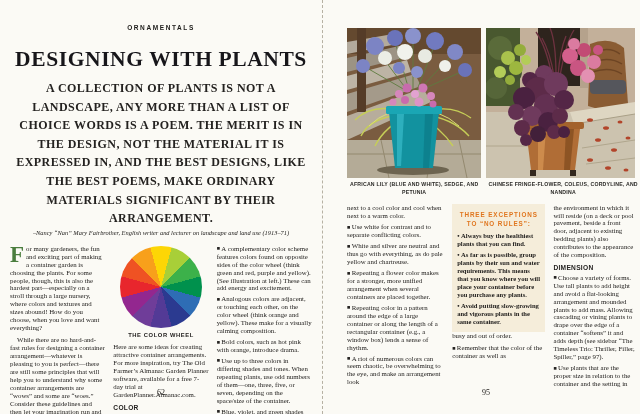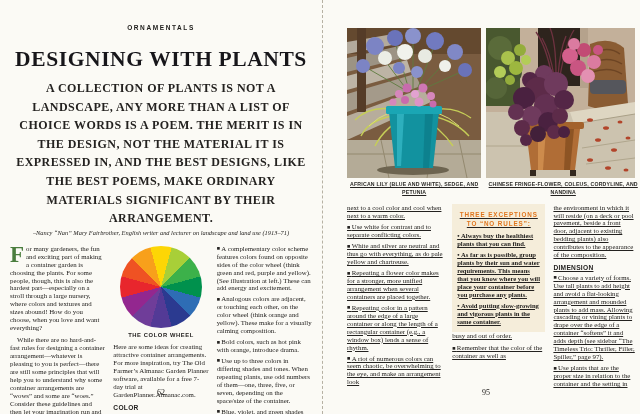--- a/index.html
+++ b/index.html
@@ -4,21 +4,21 @@
 <style>
   html,body { margin:0; padding:0; background:#ffffff; }
   .spread {
     position:relative; width:640px; height:414px;
     background:#fbfaf5; color:#242220; overflow:hidden;
     font-family:"Liberation Serif", serif;
   }
   
   .page { position:absolute; top:0; height:414px; box-sizing:border-box; }
   .page-left  { left:0; width:323px; border-right:1px dashed #b6b1a3; padding:24px 10px 0 10px; }
-  .page-right { left:332px; width:308px; padding:28px 0 0 15px;text-decoration:underline; }
+  .page-right { left:332px; width:308px; padding:28px 0 0 15px; }
 
   
   .running-head { text-align:center; font-family:"Liberation Sans", sans-serif;
     font-weight:bold; font-size:6.5px; letter-spacing:1.6px; color:#1c1b19; }
   .title { margin:16px 0 0 0; text-align:center; font-weight:bold;
     font-size:21.5px; letter-spacing:.6px; color:#17161a; }
   .epigraph { margin:7px auto 0; width:298px; text-align:center; font-weight:bold;
     font-size:12px; letter-spacing:.45px; line-height:1.55; text-transform:uppercase; }
   .attribution { margin-top:1px; text-align:center; font-style:italic; font-size:6.4px; }
 

